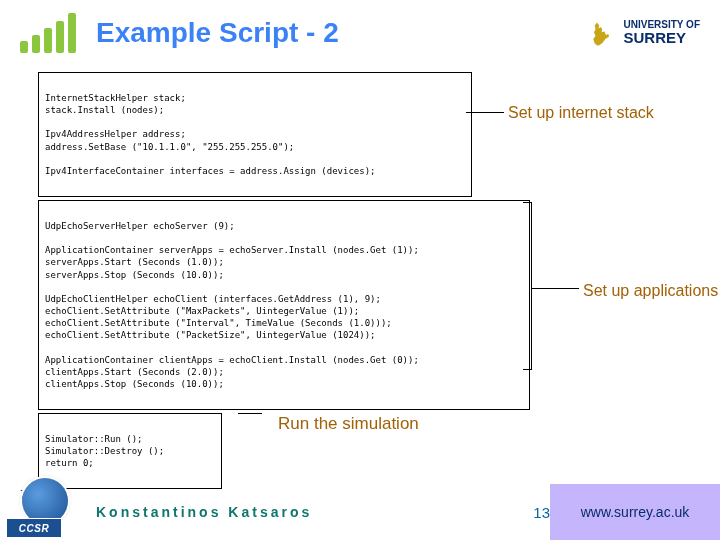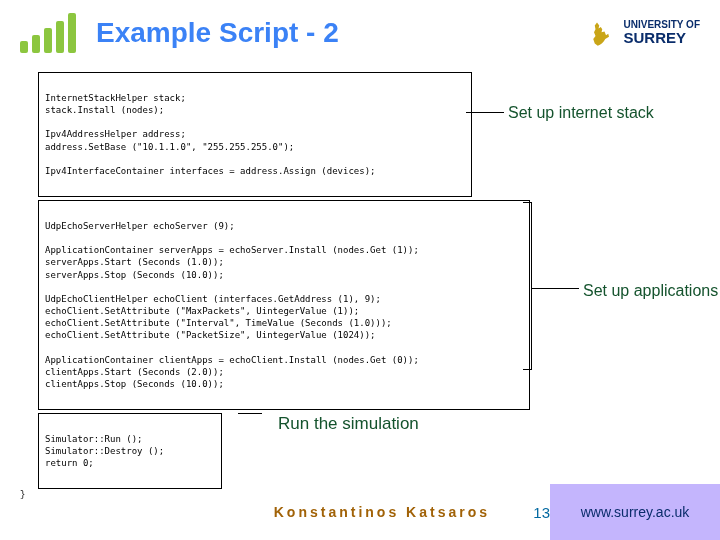--- a/index.html
+++ b/index.html
@@ -59,21 +59,21 @@
   .codebox {
     border: 1px solid #000;
     padding: 19px 6px;
     margin-bottom: 3px;
     position: relative;
   }
   .annot {
     position: absolute;
     font-family: Arial, sans-serif;
     font-size: 16px;
-    color: #14532d;
+    color: #a16207;
     white-space: nowrap;
   }
   .line-connect {
     position: absolute;
     border-top: 1px solid #000;
   }
   .runrow {
     display: flex;
     align-items: flex-start;
     gap: 16px;
@@ -116,22 +116,22 @@
     font-weight: bold;
     display: flex;
     align-items: center;
     justify-content: center;
     letter-spacing: 0.5px;
     font-style: italic;
     border: 1px solid #fff;
   }
   .footer-mid {
     flex: 1;
-    text-align: right;
-    color: #a16207;
+    text-align: left;
+    color: #0f766e;
     font-weight: bold;
     letter-spacing: 3px;
     font-size: 14px;
   }
   .pagenum {
     color: #0369a1;
     font-size: 15px;
     width: 60px;
     text-align: right;
   }
@@ -221,16 +221,20 @@
 return 0;</pre>
     </div>
     <div style="border-top:1px solid #000;width:24px;height:0"></div>
     <div class="annot" style="position:static;font-size:17px">Run the simulation</div>
   </div>
   <div style="font-family:'Courier New',monospace;font-size:9px;margin-left:-18px">}</div>
 
 </div>
 
 <div class="footer">
+  <div class="footer-left">
+    <div class="ccsr-circle"></div>
+    <div class="ccsr-label">CCSR</div>
+  </div>
   <div class="footer-mid">Konstantinos Katsaros</div>
   <div class="pagenum">13</div>
   <div class="footer-right">www.surrey.ac.uk</div>
 </div>
 
 </body></html>

